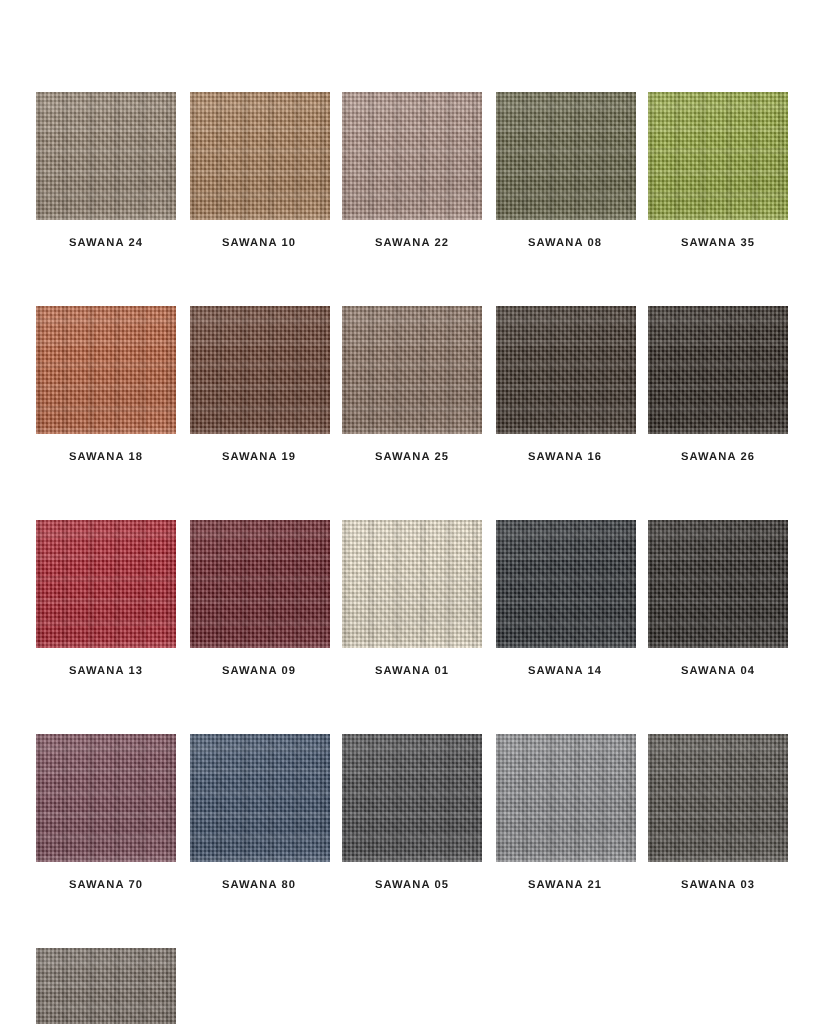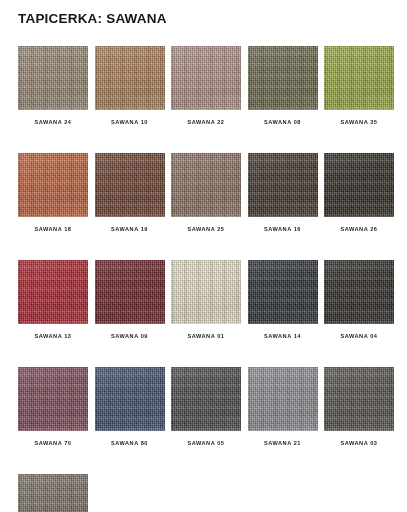--- a/index.html
+++ b/index.html
@@ -102,21 +102,20 @@
     letter-spacing: 0.55px;
     color: #1d1d1d;
     white-space: nowrap;
   }
 </style>
 </head>
 <body>
 
 <div class="page">
 
-  <div class="page-title">TAPICERKA: SAWANA</div>
 
   <div class="swatch-grid">
       <div class="swatch-cell">
         <div class="swatch-tile" style="background-color: rgb(156, 138, 118);">
           <div class="weave"></div>
           <div class="weave-slub"></div>
         </div>
         <div class="swatch-label">SAWANA 24</div>
       </div>
       <div class="swatch-cell">

